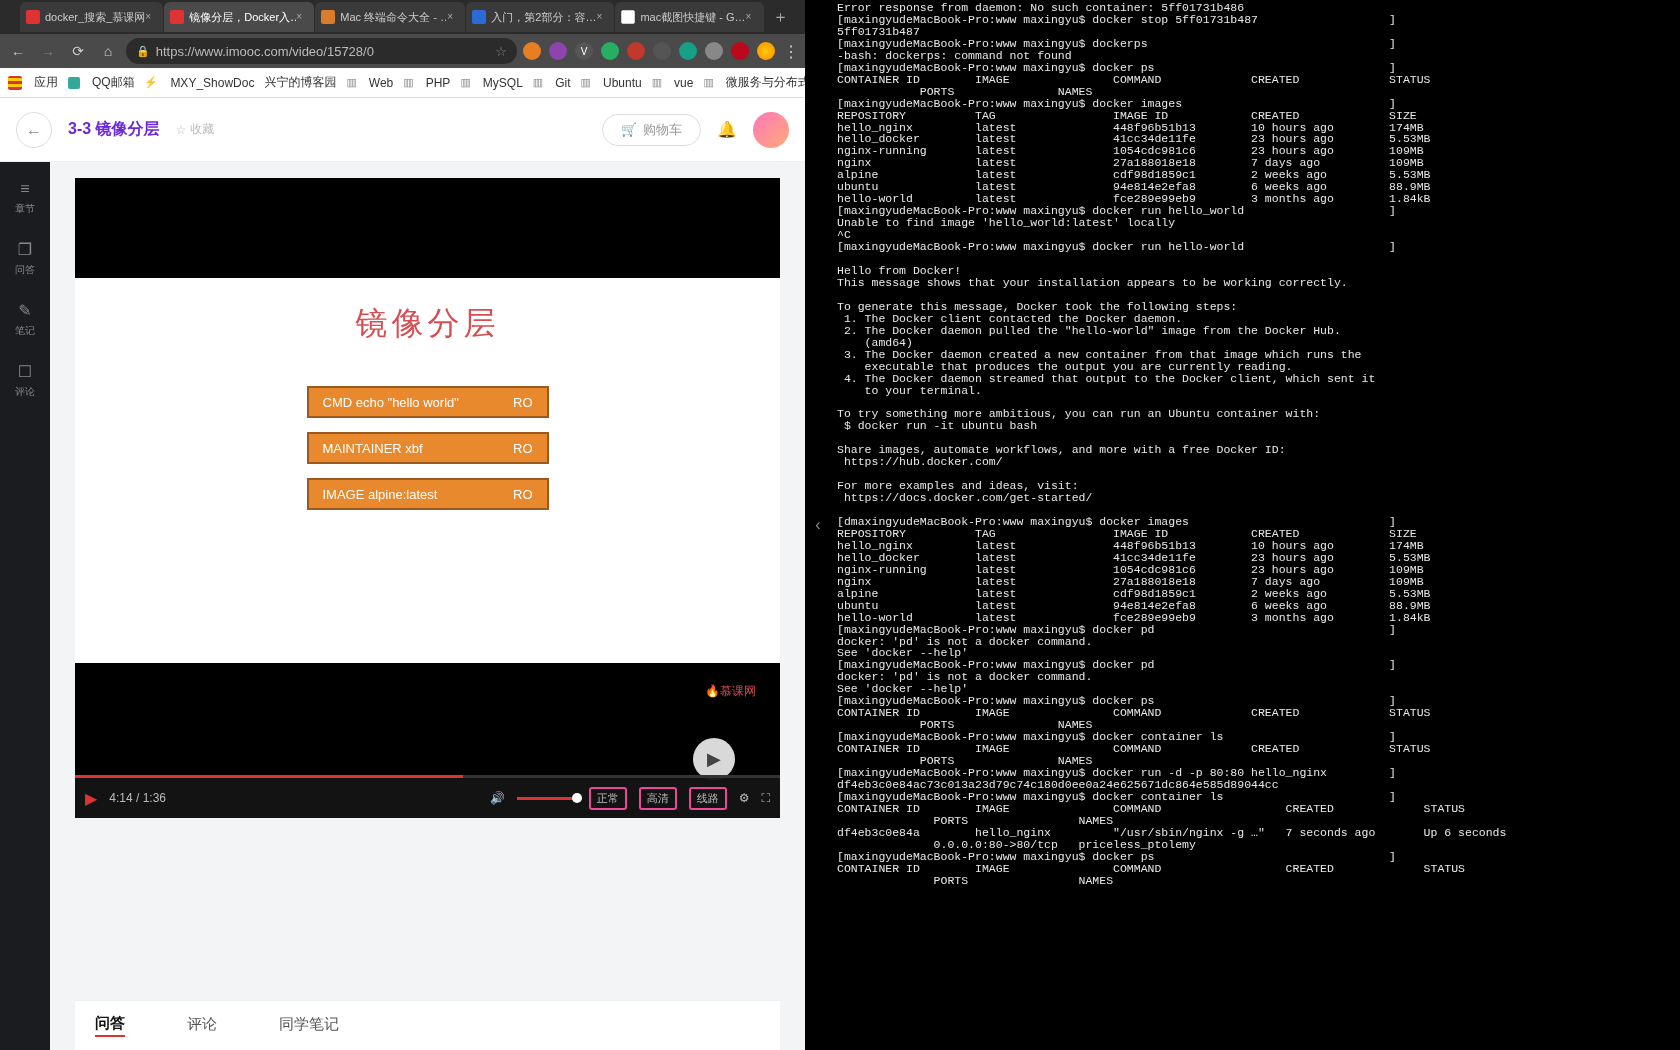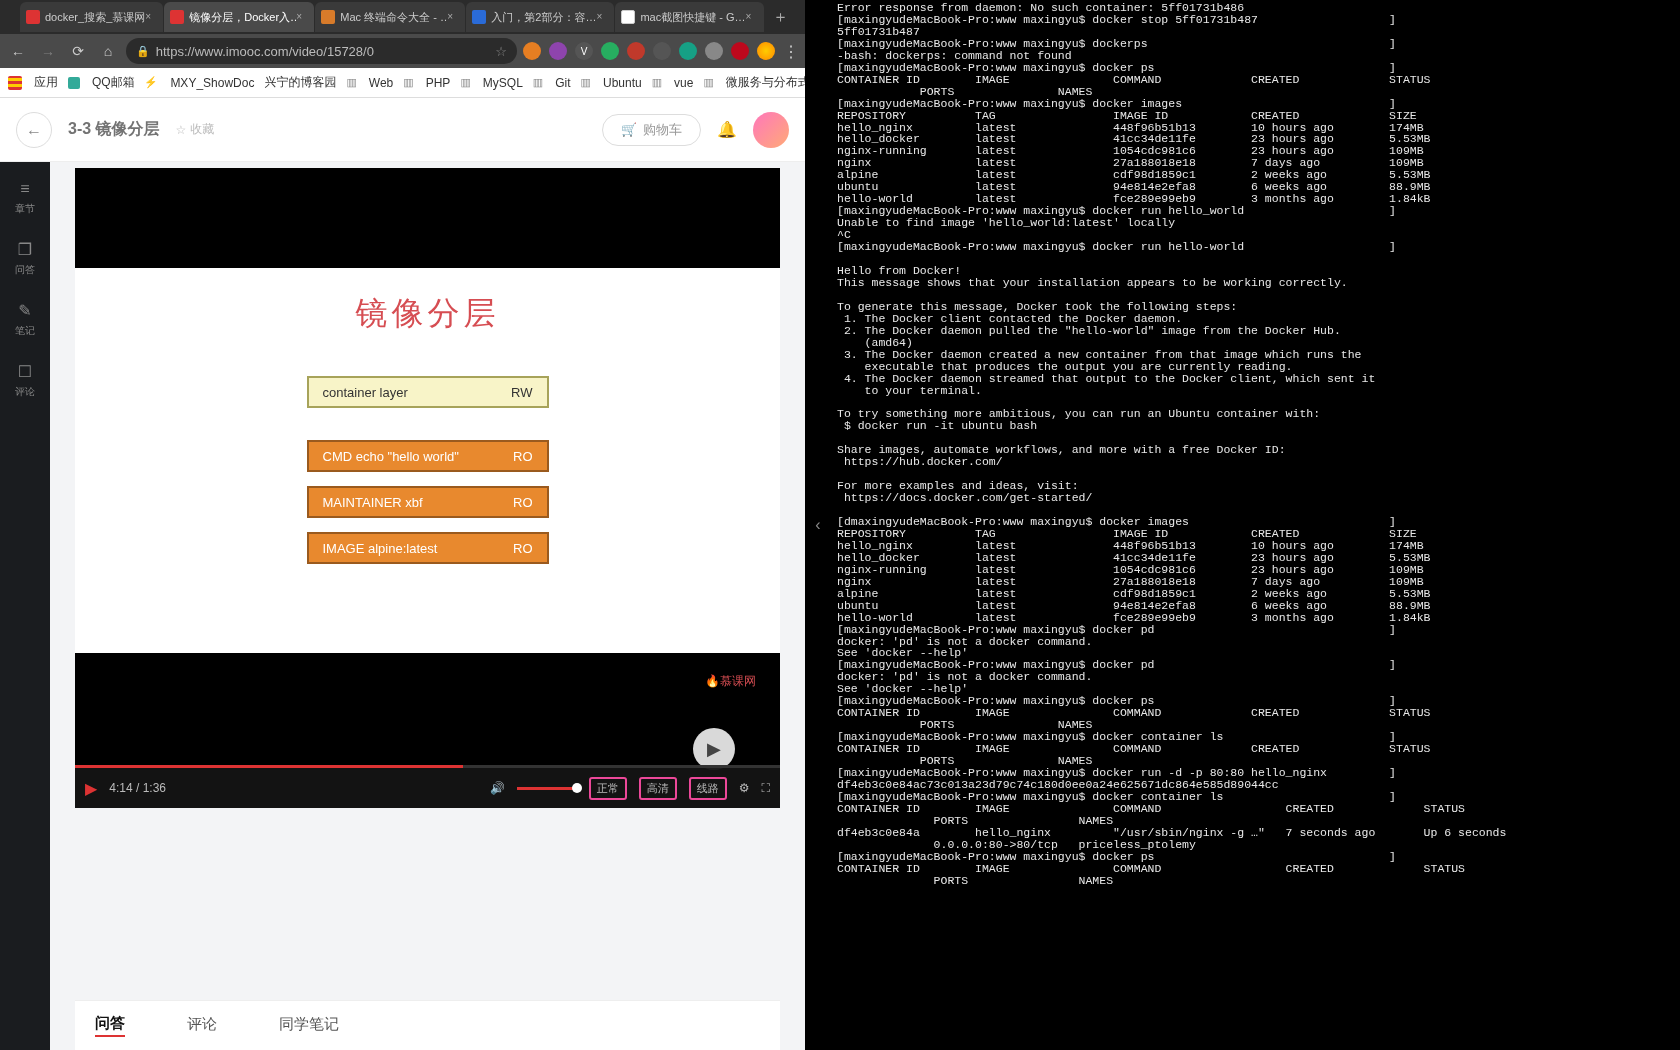--- a/index.html
+++ b/index.html
@@ -32,36 +32,36 @@
 .ext-dot { width:18px; height:18px; border-radius:50%; }
 
 
 .bmrow { height: 30px; background: #fff; display:flex; align-items:center; padding: 0 8px; gap: 10px; border-bottom:1px solid #ddd; font-size:12px; color:#333; }
 .bm { display:flex; align-items:center; gap:12px; cursor:pointer; white-space:nowrap; }
 .bm .folder { color:#888; font-size:11px; }
 
 
 .page-header { height: 64px; background:#fff; border-bottom:1px solid #eee; display:flex; align-items:center; padding: 0 16px; gap:16px; }
 .back-arrow { width:36px; height:36px; border:1px solid #ddd; border-radius:50%; display:flex; align-items:center; justify-content:center; color:#888; cursor:pointer; }
-.course-title { font-size:16px; font-weight:600; color:#737373; }
+.course-title { font-size:16px; font-weight:600; color:#6d28d9; }
 .fav-star { color:#bbb; font-size:12px; display:flex; align-items:center; gap:4px; cursor:pointer; }
 .spacer { flex:1; }
 .cart { border:1px solid #ddd; border-radius:20px; padding:6px 18px; color:#999; font-size:13px; display:flex; align-items:center; gap:6px; cursor:pointer; }
 .bell { color:#bbb; font-size:16px; cursor:pointer; }
 .avatar { width:36px; height:36px; border-radius:50%; background: linear-gradient(135deg,#f7b,#fa7); }
 
 
 .page-body { flex:1; background:#f3f4f6; display:flex; position:relative; }
 .left-rail { width:50px; background:#1a1c1f; display:flex; flex-direction:column; align-items:center; padding-top:18px; gap:24px; }
 .rail-item { color:#888; font-size:10px; display:flex; flex-direction:column; align-items:center; gap:4px; cursor:pointer; }
 .rail-item .ri-icon { font-size:16px; }
 
 
 .video-wrap { flex:1; display:flex; flex-direction:column; align-items:center; }
-.video-player { width:705px; height:640px; background:#000; margin-top:6px; position:relative; }
+.video-player { width:705px; height:640px; background:#000; margin-top:16px; position:relative; }
 .slide { position:absolute; left:0; right:0; top:100px; bottom:155px; background:#fff; display:flex; flex-direction:column; align-items:center; padding-top:24px; }
 .slide-title { color:#d64d52; font-size:32px; font-weight:400; letter-spacing:4px; margin-bottom:40px; }
 .layer-box { width:242px; height:32px; border:2px solid #888; display:flex; align-items:center; justify-content:space-between; padding:0 14px; font-size:13px; color:#333; margin-bottom:32px;}
 .layer-yellow { background:#f8f4c8; border-color:#a7a35a; }
 .layer-orange { background:#e8892e; border-color:#9a5a1e; color:#fff; margin-bottom:14px;}
 .watermark { position:absolute; right:24px; bottom:118px; color:#d64d52; font-size:12px; }
 .center-play { position:absolute; left:660px; top:560px; width:42px; height:42px; border-radius:50%; background:rgba(255,255,255,.85); display:flex; align-items:center; justify-content:center; color:#444; cursor:pointer; font-size:18px; transform:translate(-100%, 0); }
 
 
 .controls { position:absolute; left:0; right:0; bottom:0; height:40px; background:rgba(20,20,20,.95); display:flex; align-items:center; padding:0 10px; gap:12px; color:#bbb; font-size:12px; }
@@ -222,24 +222,20 @@
       <div class="rail-item">
           <span class="ri-icon">☐</span>
           <span>评论</span>
         </div>
     </div>
 
     <div class="video-wrap">
       <div class="video-player">
         <div class="slide">
           <div class="slide-title">镜像分层</div>
-          <div class="layer-box layer-yellow">
-            <span>container layer</span>
-            <span>RW</span>
-          </div>
           <div class="layer-box layer-orange">
             <span>CMD echo "hello world"</span>
             <span>RO</span>
           </div>
           <div class="layer-box layer-orange">
             <span>MAINTAINER xbf</span>
             <span>RO</span>
           </div>
           <div class="layer-box layer-orange" style="margin-bottom:0">
             <span>IMAGE alpine:latest</span>

